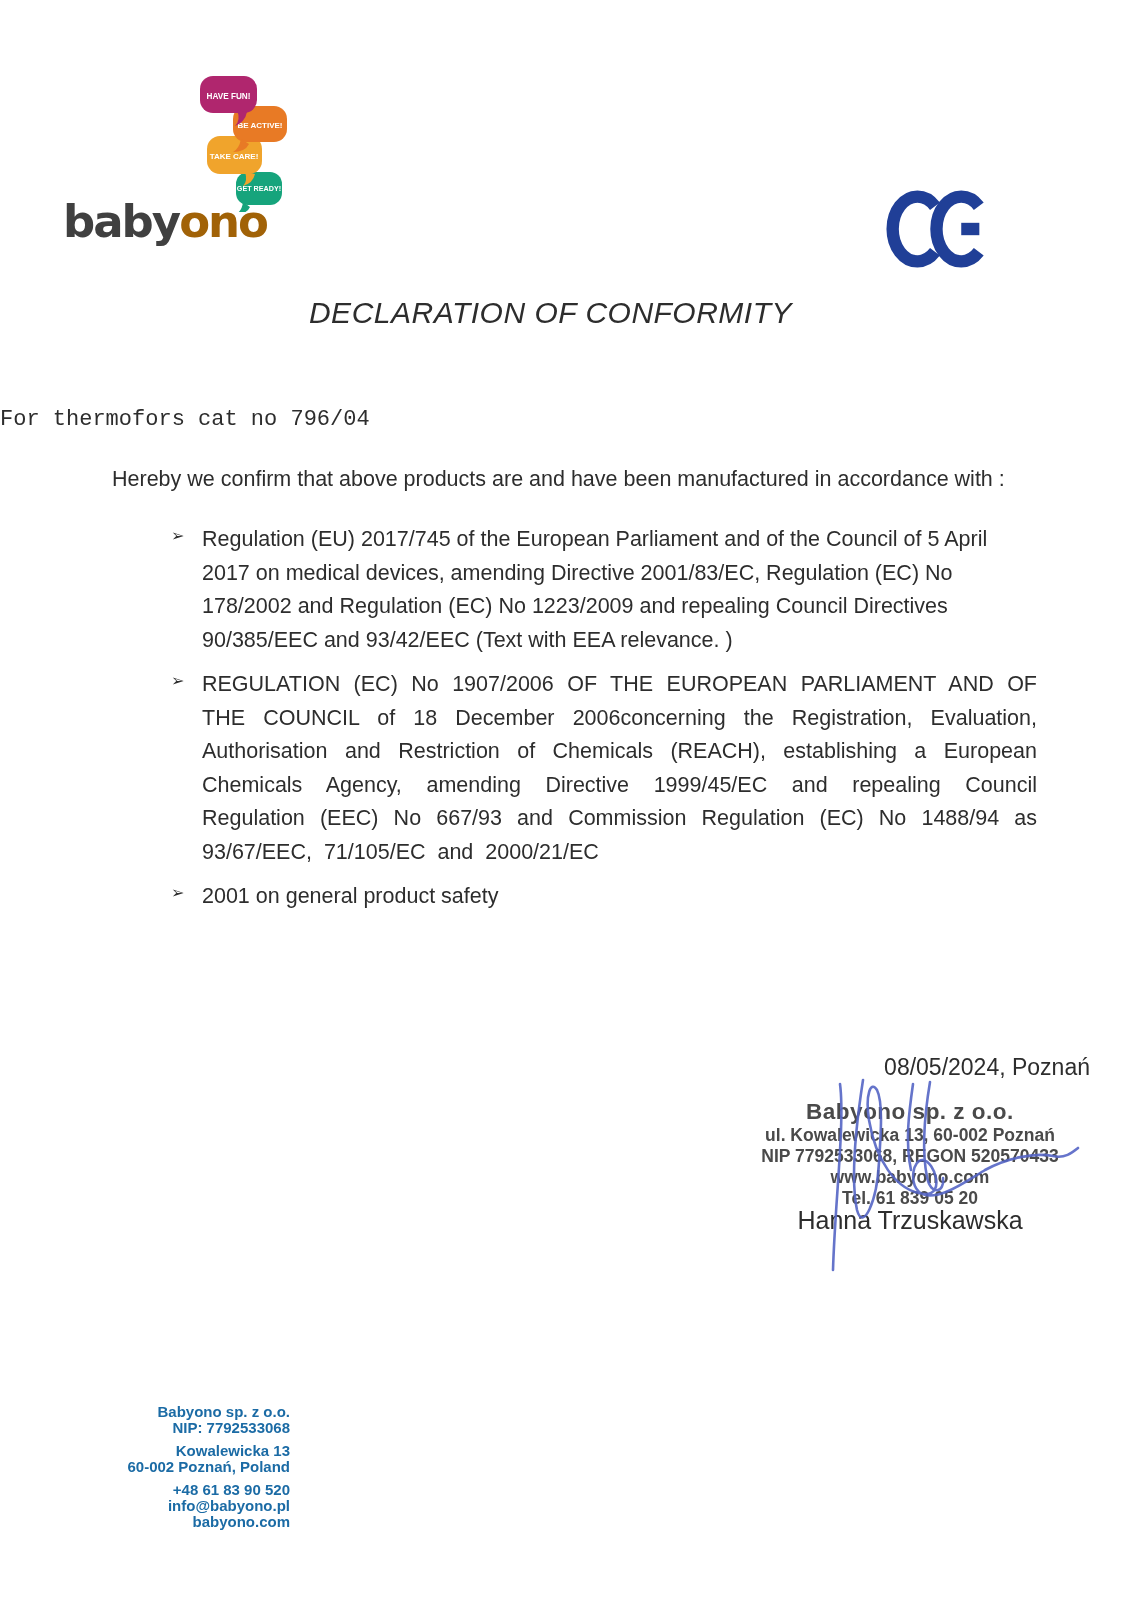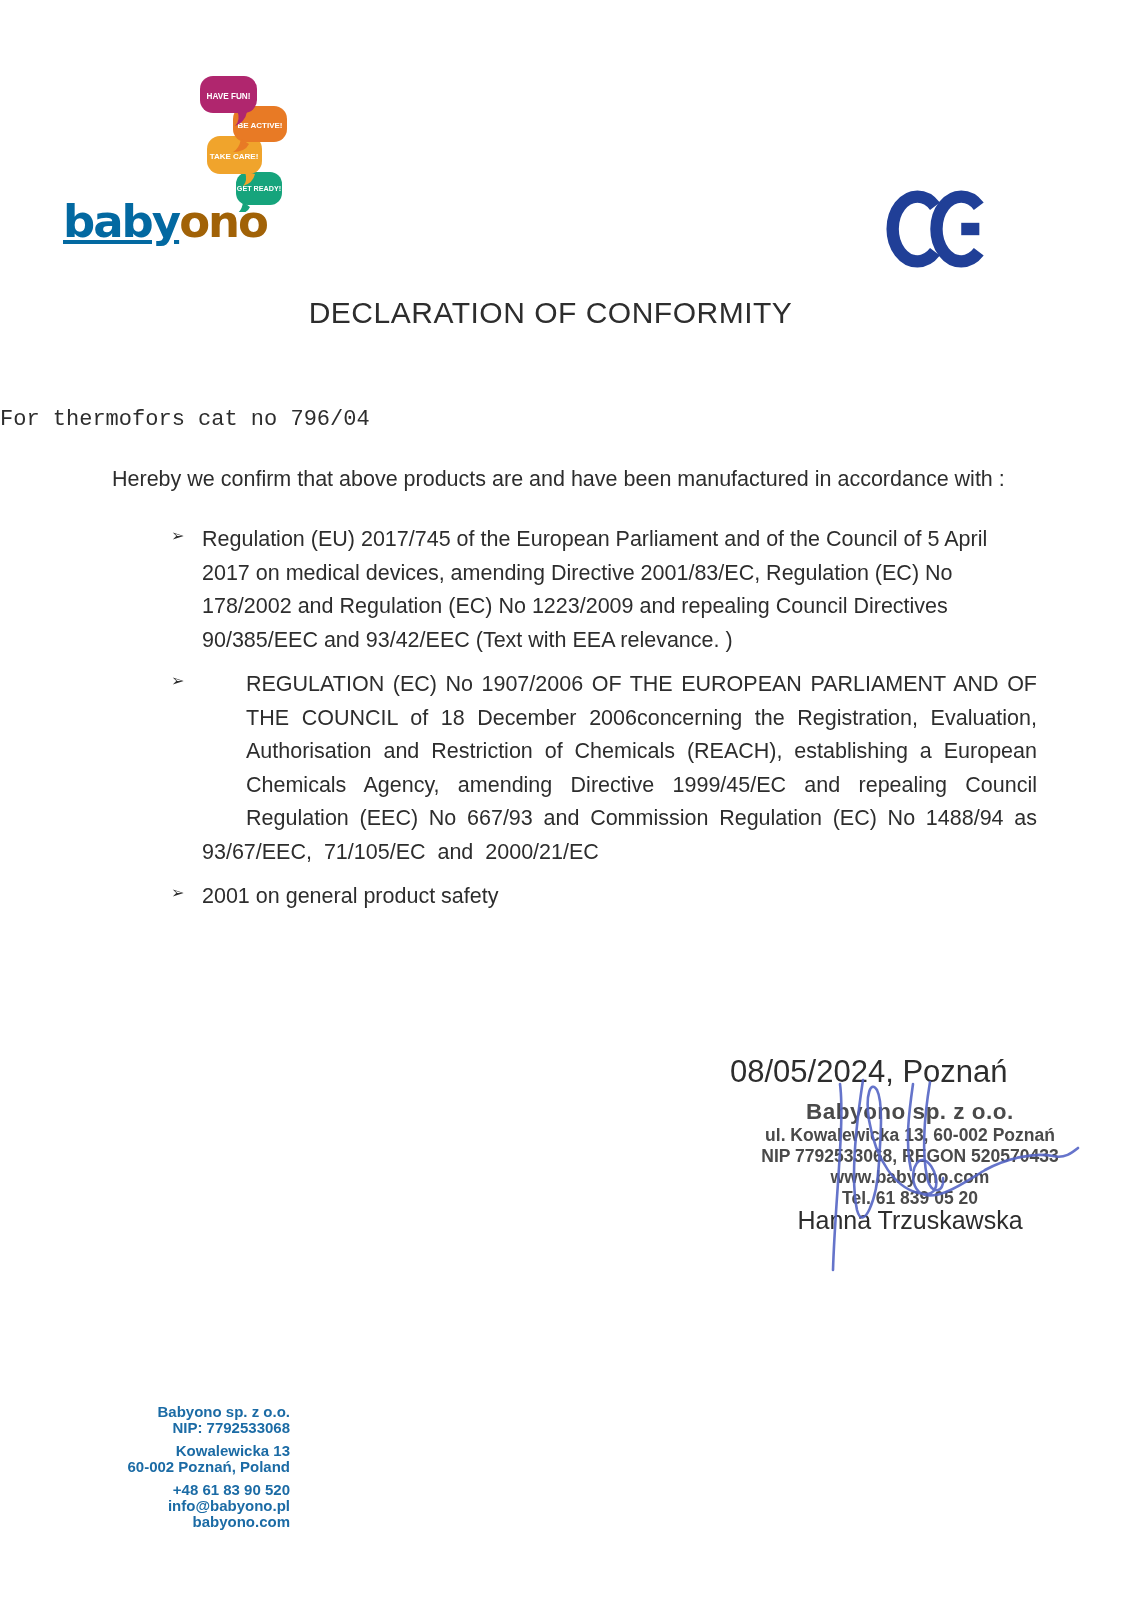--- a/index.html
+++ b/index.html
@@ -9,34 +9,34 @@
   
   .bubbles{position:absolute;left:193px;top:72px;}
   .wordmark{position:absolute;left:63px;top:199px;font-family:"DejaVu Sans",sans-serif;
             font-weight:bold;font-size:45px;letter-spacing:-2px;line-height:1;}
 
   
   .ce{position:absolute;left:886px;top:189px;}
 
   
   .title{position:absolute;left:0;right:30px;top:296px;text-align:center;
-         font-size:30px;letter-spacing:.5px;}
+         font-size:30px;letter-spacing:.5px;font-style:italic;}
   .subtitle{position:absolute;left:0;right:68px;top:407px;text-align:left;font-size:22px;font-family:Liberation Mono, monospace;}
   .intro{position:absolute;left:112px;top:467px;font-size:21.5px;white-space:nowrap;}
 
   
   .bullets{position:absolute;left:202px;top:523px;width:835px;font-size:21.5px;}
   .bullet{position:relative;margin-bottom:11px;}
   .marker{position:absolute;left:-31px;top:3px;font-size:16px;}
   .line{height:33.5px;line-height:33.5px;}
-  .jline{text-align:justify;text-align-last:justify;margin-left:44px;}
+  .jline{text-align:justify;text-align-last:justify;}
   .pline{white-space:pre;}
 
   
-  .dateplace{position:absolute;left:730px;top:1054px;width:360px;text-align:left;font-size:31px;}
+  .dateplace{position:absolute;left:730px;top:1054px;width:360px;text-align:right;font-size:23px;}
   .stamp{position:absolute;left:730px;top:1099px;width:360px;text-align:center;
          font-weight:bold;filter:blur(.3px);}
   .stamp-title{font-size:22.5px;letter-spacing:.5px;line-height:26px;}
   .stamp-line{font-size:17.5px;line-height:21px;}
   .signer{position:absolute;left:730px;top:1206px;width:360px;text-align:center;font-size:25px;}
   .signature{position:absolute;left:785px;top:1042px;z-index:5;}
 
   
   .footer{position:absolute;left:50px;top:1404px;width:240px;text-align:right;
           font-weight:bold;font-size:15px;line-height:16px;}
@@ -69,21 +69,21 @@
       <text x="67" y="56" text-anchor="middle" font-size="8" class="bubble-label">BE ACTIVE!</text>
     </g>
 
     <g>
       <rect x="7" y="4" width="57" height="37" rx="13" fill="#b0266e"></rect>
       <path d="M44,38 q4,10 -2,16 q10,-4 12,-14 z" fill="#b0266e"></path>
       <text x="35.5" y="26.5" text-anchor="middle" font-size="8.2" class="bubble-label">HAVE FUN!</text>
     </g>
   </svg>
 
-  <div class="wordmark"><span style="color: #0369a1; text-decoration: underline;">baby</span><span style="color: #a16207;">ono</span></div>
+  <div class="wordmark"><span style="color: #404040;">baby</span><span style="color: #a16207;">ono</span></div>
 
   <svg class="ce" width="100" height="80" viewBox="0 0 105 82" aria-label="CE">
     <g fill="none" stroke-width="13" stroke="#203f97">
       <path d="M51.4,17 A26,34 0 1 0 51.4,65"></path>
       <path d="M97.4,17 A26,34 0 1 0 97.4,65"></path>
       <path d="M79,41 H98"></path>
     </g>
   </svg>
 
   <div class="title">DECLARATION OF CONFORMITY</div>

